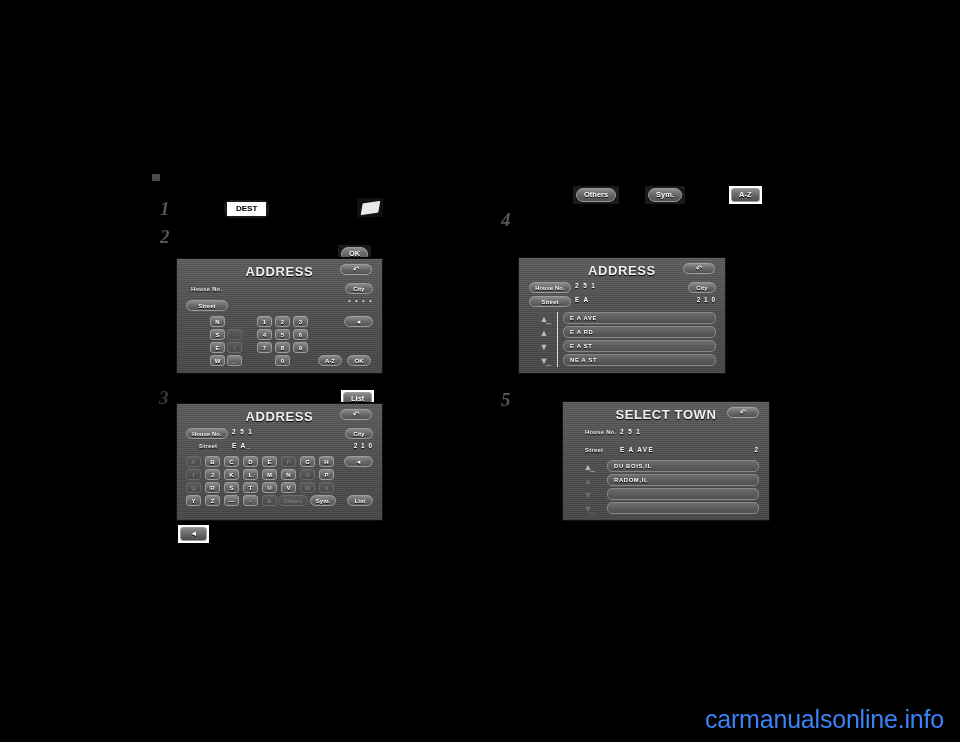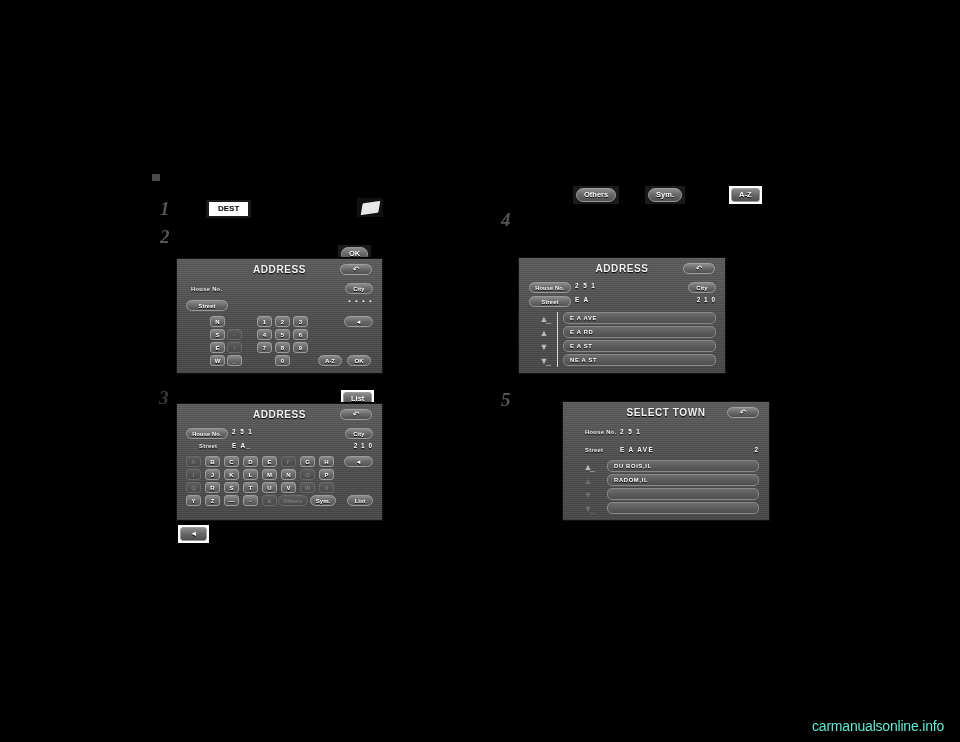--- a/index.html
+++ b/index.html
@@ -67,21 +67,21 @@
     overflow:hidden;
   }
   .screen::before{
     content:"";position:absolute;inset:0;
     background:repeating-linear-gradient(180deg,rgba(255,255,255,.05) 0 1px,rgba(0,0,0,.05) 1px 2px);
     pointer-events:none;
   }
   .scr-title{
     position:absolute;left:0;right:0;top:5px;
     text-align:center;
-    font-size:10px;font-weight:bold;letter-spacing:.6px;
+    font-size:13px;font-weight:bold;letter-spacing:.6px;
     color:#f2f2f2;text-shadow:0 1px 1px #000;
   }
   .backbtn{
     position:absolute;
     border-radius:8px;
     background:linear-gradient(180deg,#8b8b8b 0%,#686868 50%,#505050 100%);
     border:1px solid #a0a0a0;
     display:flex;align-items:center;justify-content:center;
     color:#fff;font-size:8px;
     text-shadow:0 1px 0 #000;
@@ -147,34 +147,34 @@
     position:absolute;
     display:flex;align-items:center;justify-content:center;
     color:#b9b9b9;font-size:9px;line-height:1;
   }
   .arrowcell.dimA{color:#6d6d6d;}
   .vline{position:absolute;background:#d8d8d8;width:1px;}
 
   
   .watermark{
     position:absolute;right:16px;bottom:8px;
-    font-size:14px;color:#5eead4;letter-spacing:-.2px;
+    font-size:25px;color:#3b82f6;letter-spacing:-.2px;
     font-family:"Liberation Sans",sans-serif;
   }
 </style>
 </head>
 <body>
 
 <div class="page">
 
   <div class="bullet" style="left:152px;top:174px;"></div>
 
   <div class="stepnum" style="left:160px;top:199px;">1</div>
 
-  <div class="chip flat" style="left:206px;top:200px;">
+  <div class="chip flat" style="left:224px;top:200px;border-radius:6px;">
     <span class="pill">DEST</span>
   </div>
 
   <div class="cardicon" style="left:357px;top:198px;width:26px;height:19px;">
     <span class="para"></span>
   </div>
 
   <div class="stepnum" style="left:160px;top:227px;">2</div>
 
   <div class="chip" style="left:338px;top:245px;">

